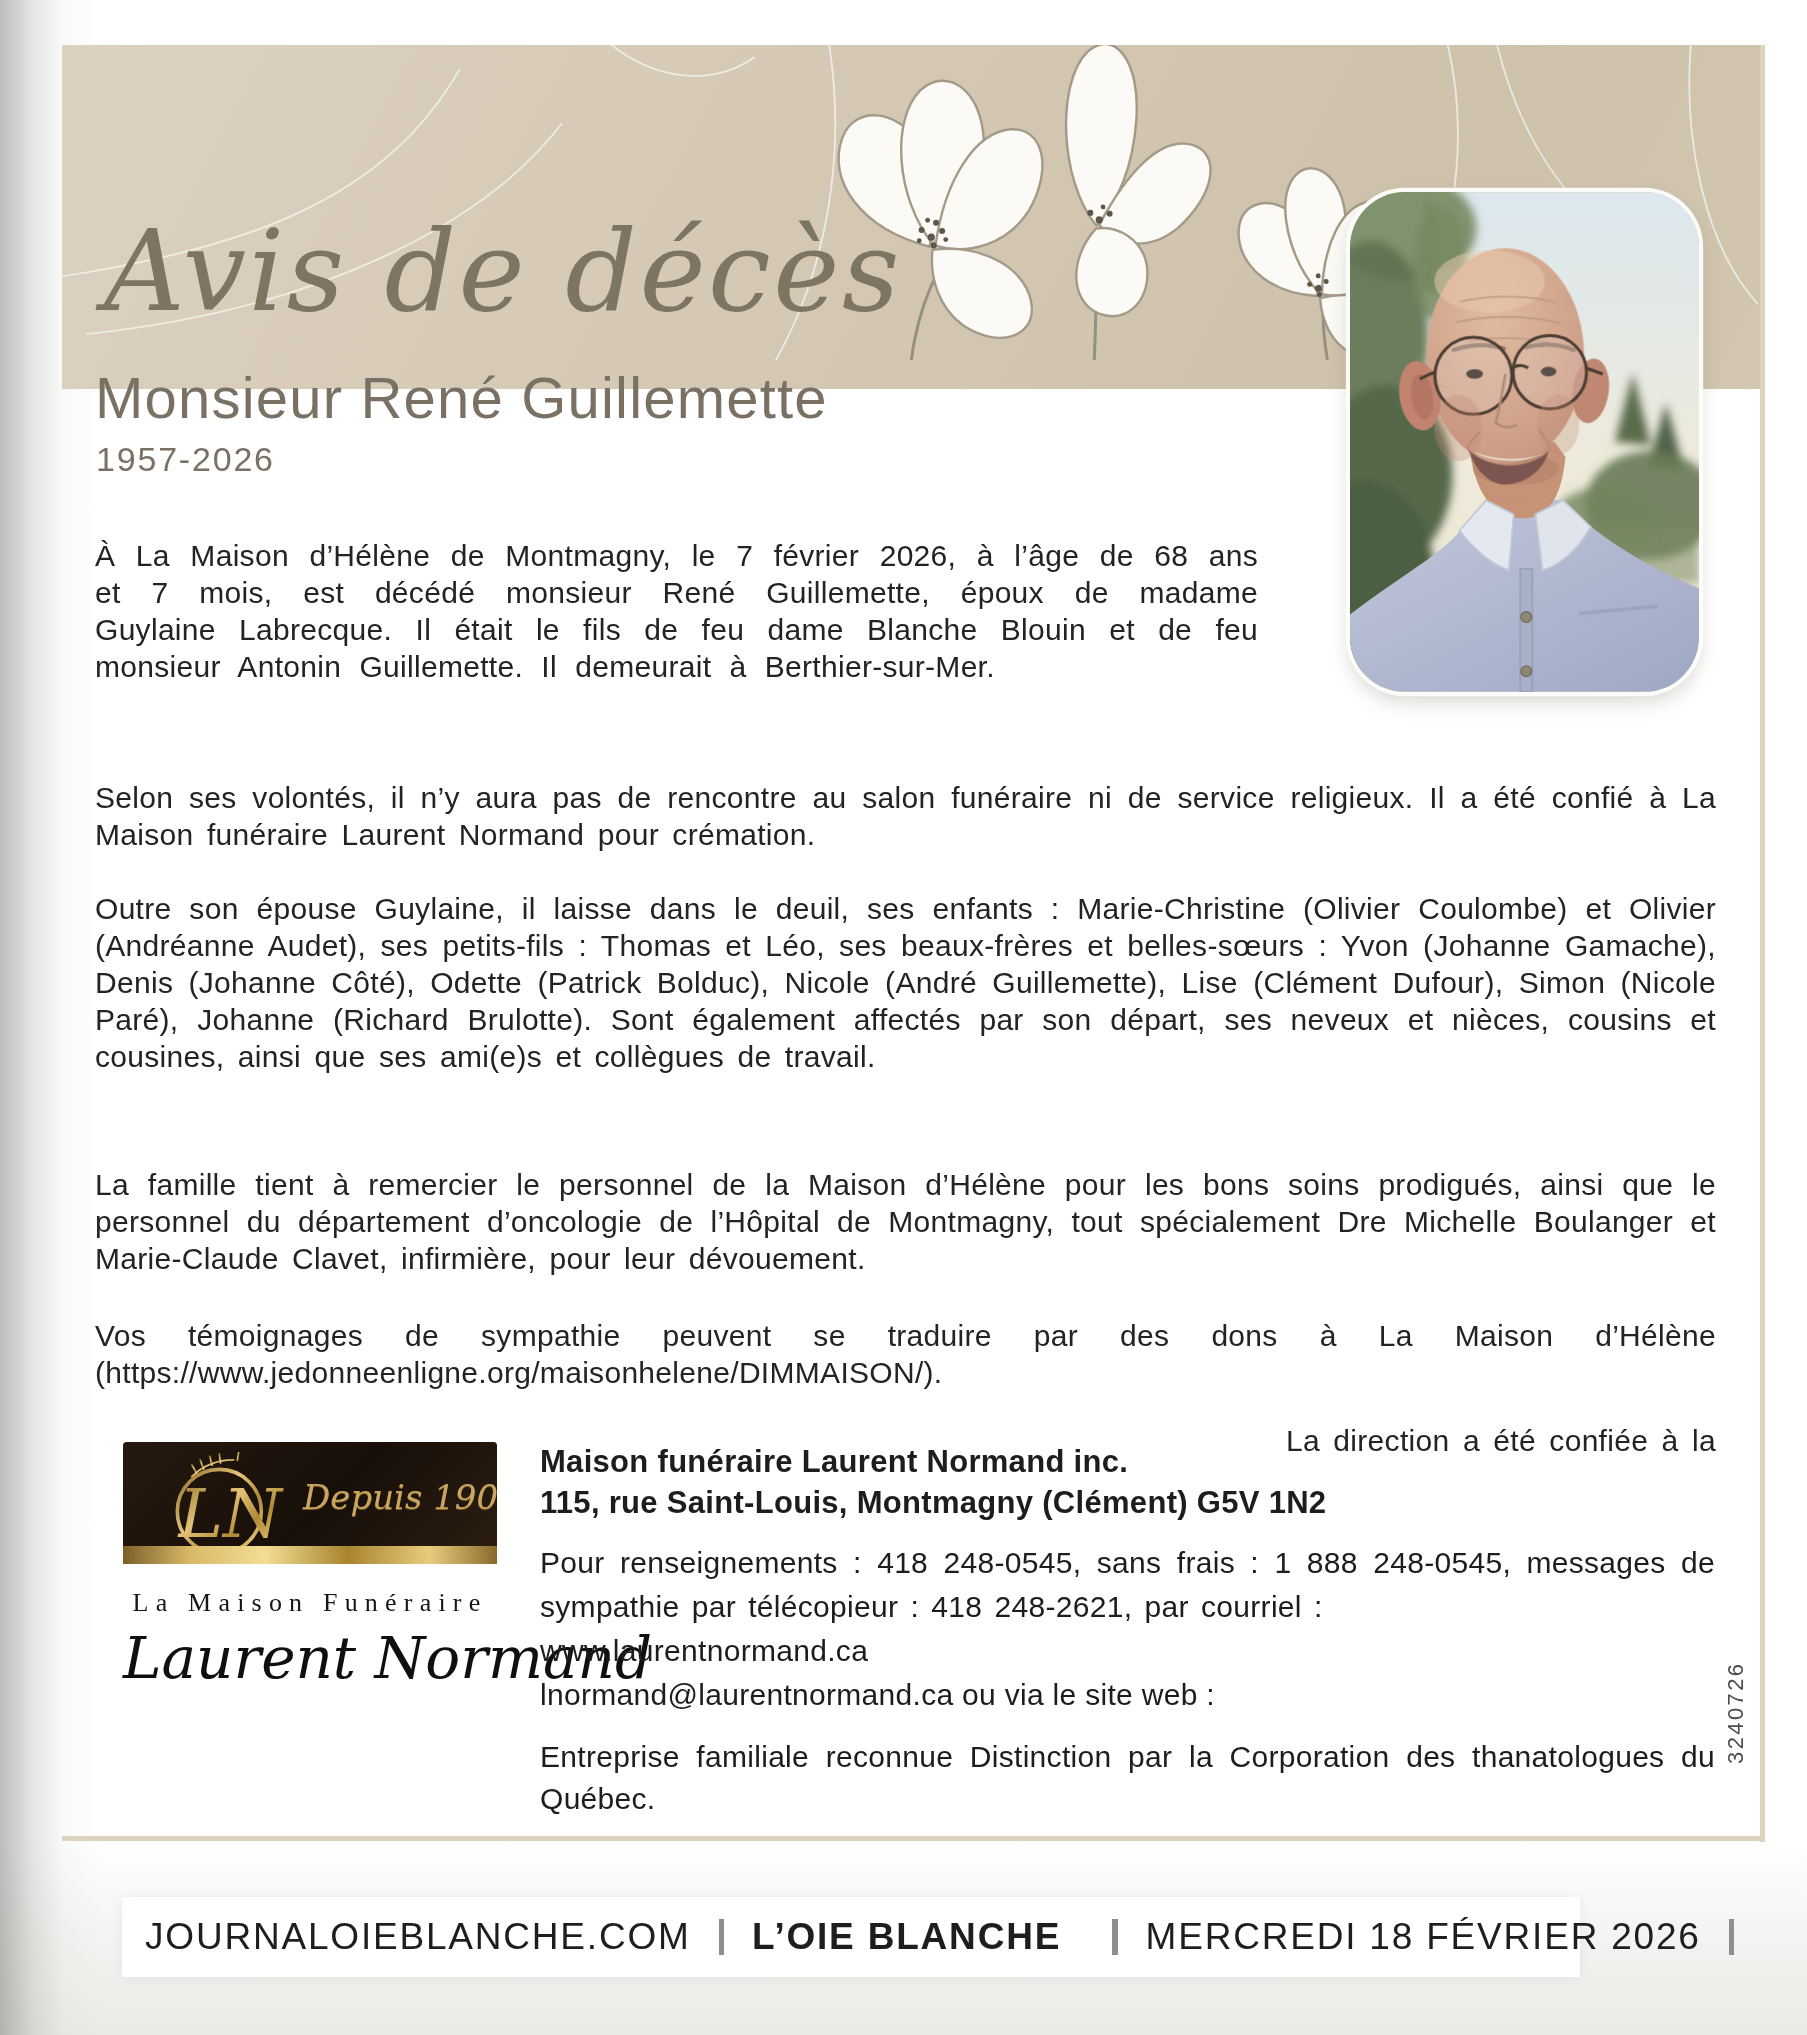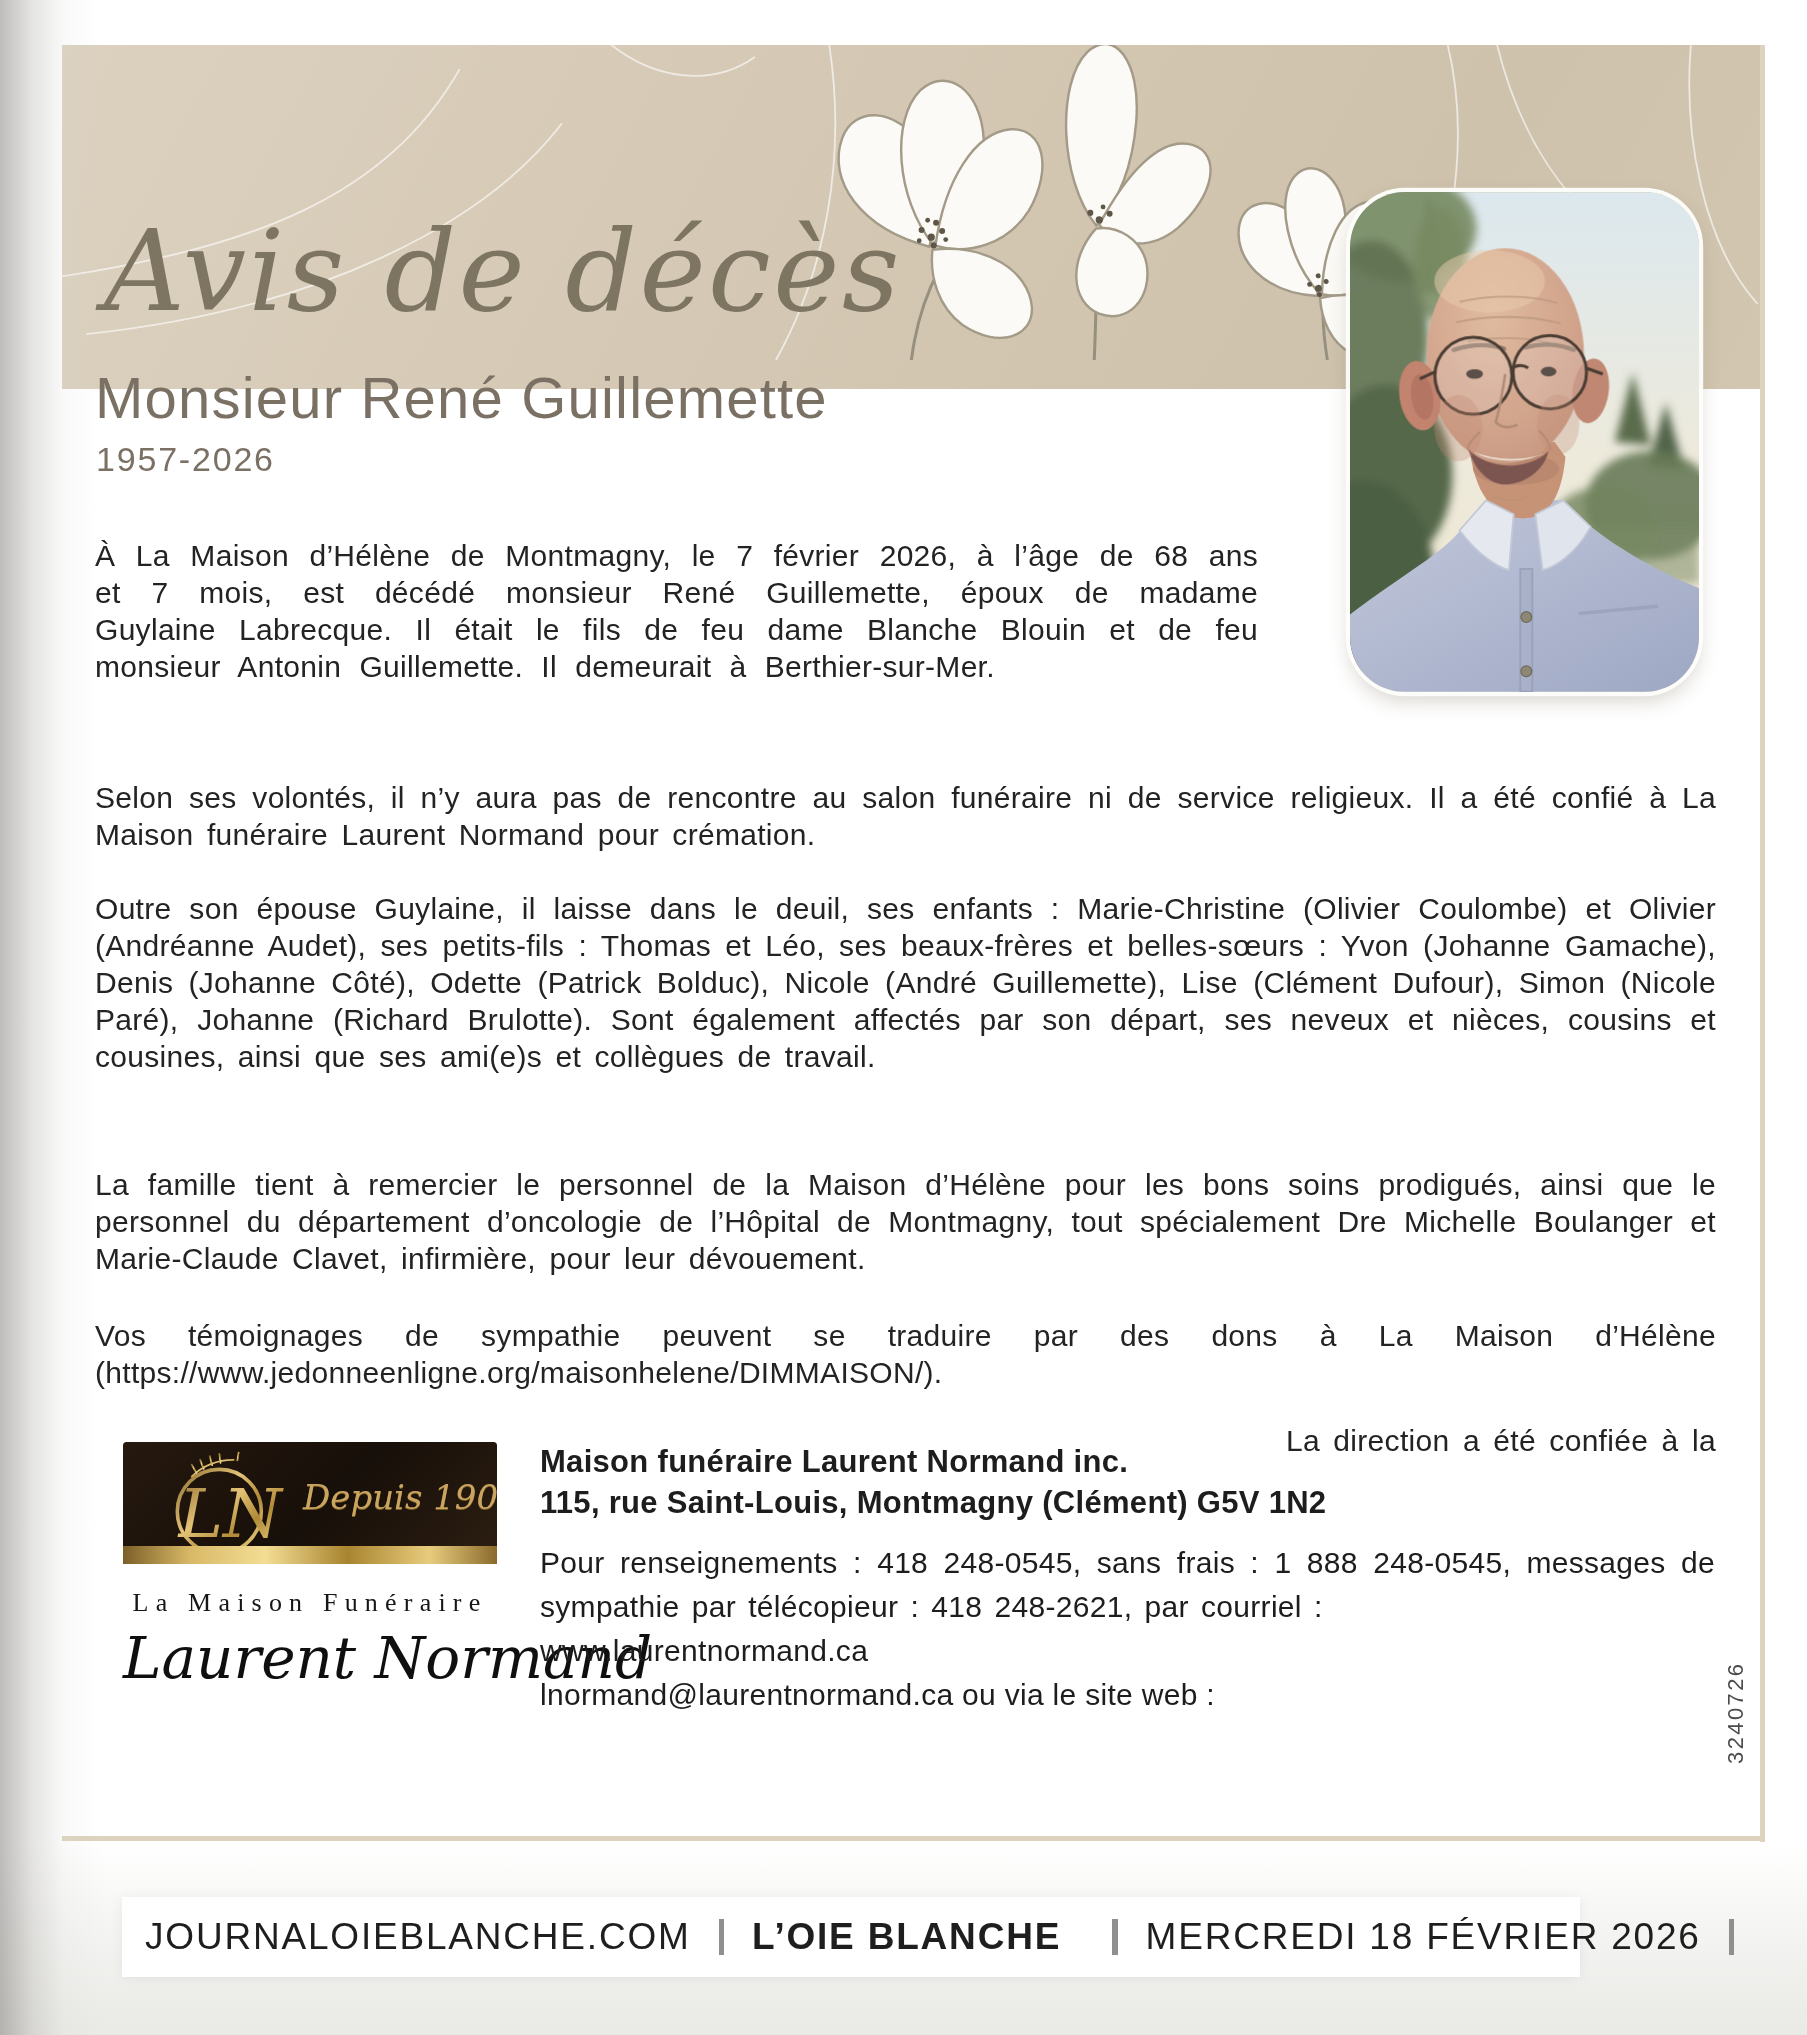--- a/index.html
+++ b/index.html
@@ -291,20 +291,21 @@
     <div class="logo-serif">La Maison Funéraire</div>
     <div class="logo-script">Laurent Normand</div>
   </div>
 
   <div class="fh-col">
     <div class="fh-bold">Maison funéraire Laurent Normand inc.</div>
     <div class="fh-bold">115, rue Saint-Louis, Montmagny (Clément) G5V 1N2</div>
     <div class="fh-contact">Pour renseignements : 418 248-0545, sans frais : 1 888 248-0545, messages de sympathie par télécopieur : 418 248-2621, par courriel :</div>
     <div class="fh-line">www.laurentnormand.ca</div>
     <div class="fh-line">lnormand@laurentnormand.ca ou via le site web :</div>
+    <div class="fh-dist">Entreprise familiale reconnue Distinction par la Corporation des thanatologues du Québec.</div>
   </div>
 
   <div class="ref">3240726</div>
 
   <div class="footer">
     <span class="ft">JOURNALOIEBLANCHE.COM</span>
     <span class="sep"></span>
     <span class="ft bold">L’OIE BLANCHE</span>
     <span class="sep wide"></span>
     <span class="ft">MERCREDI 18 FÉVRIER 2026</span>

